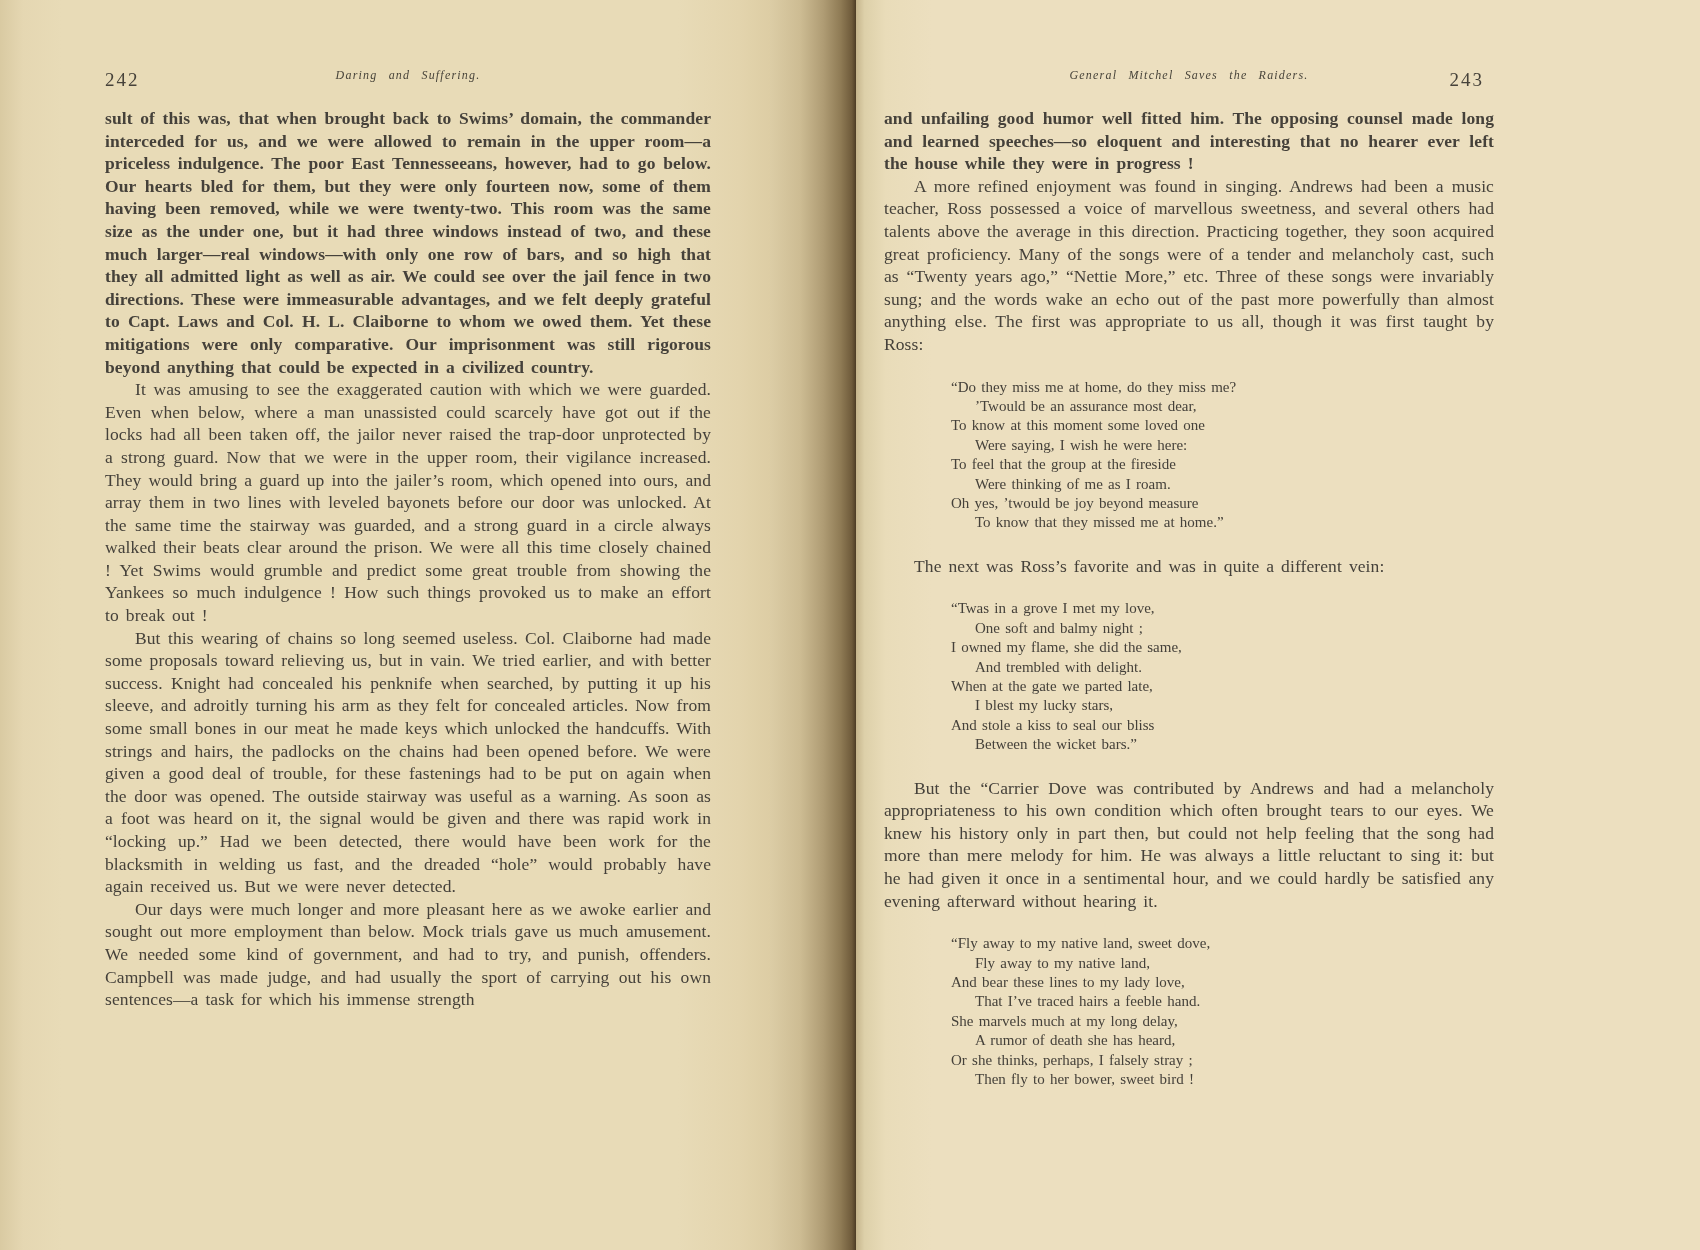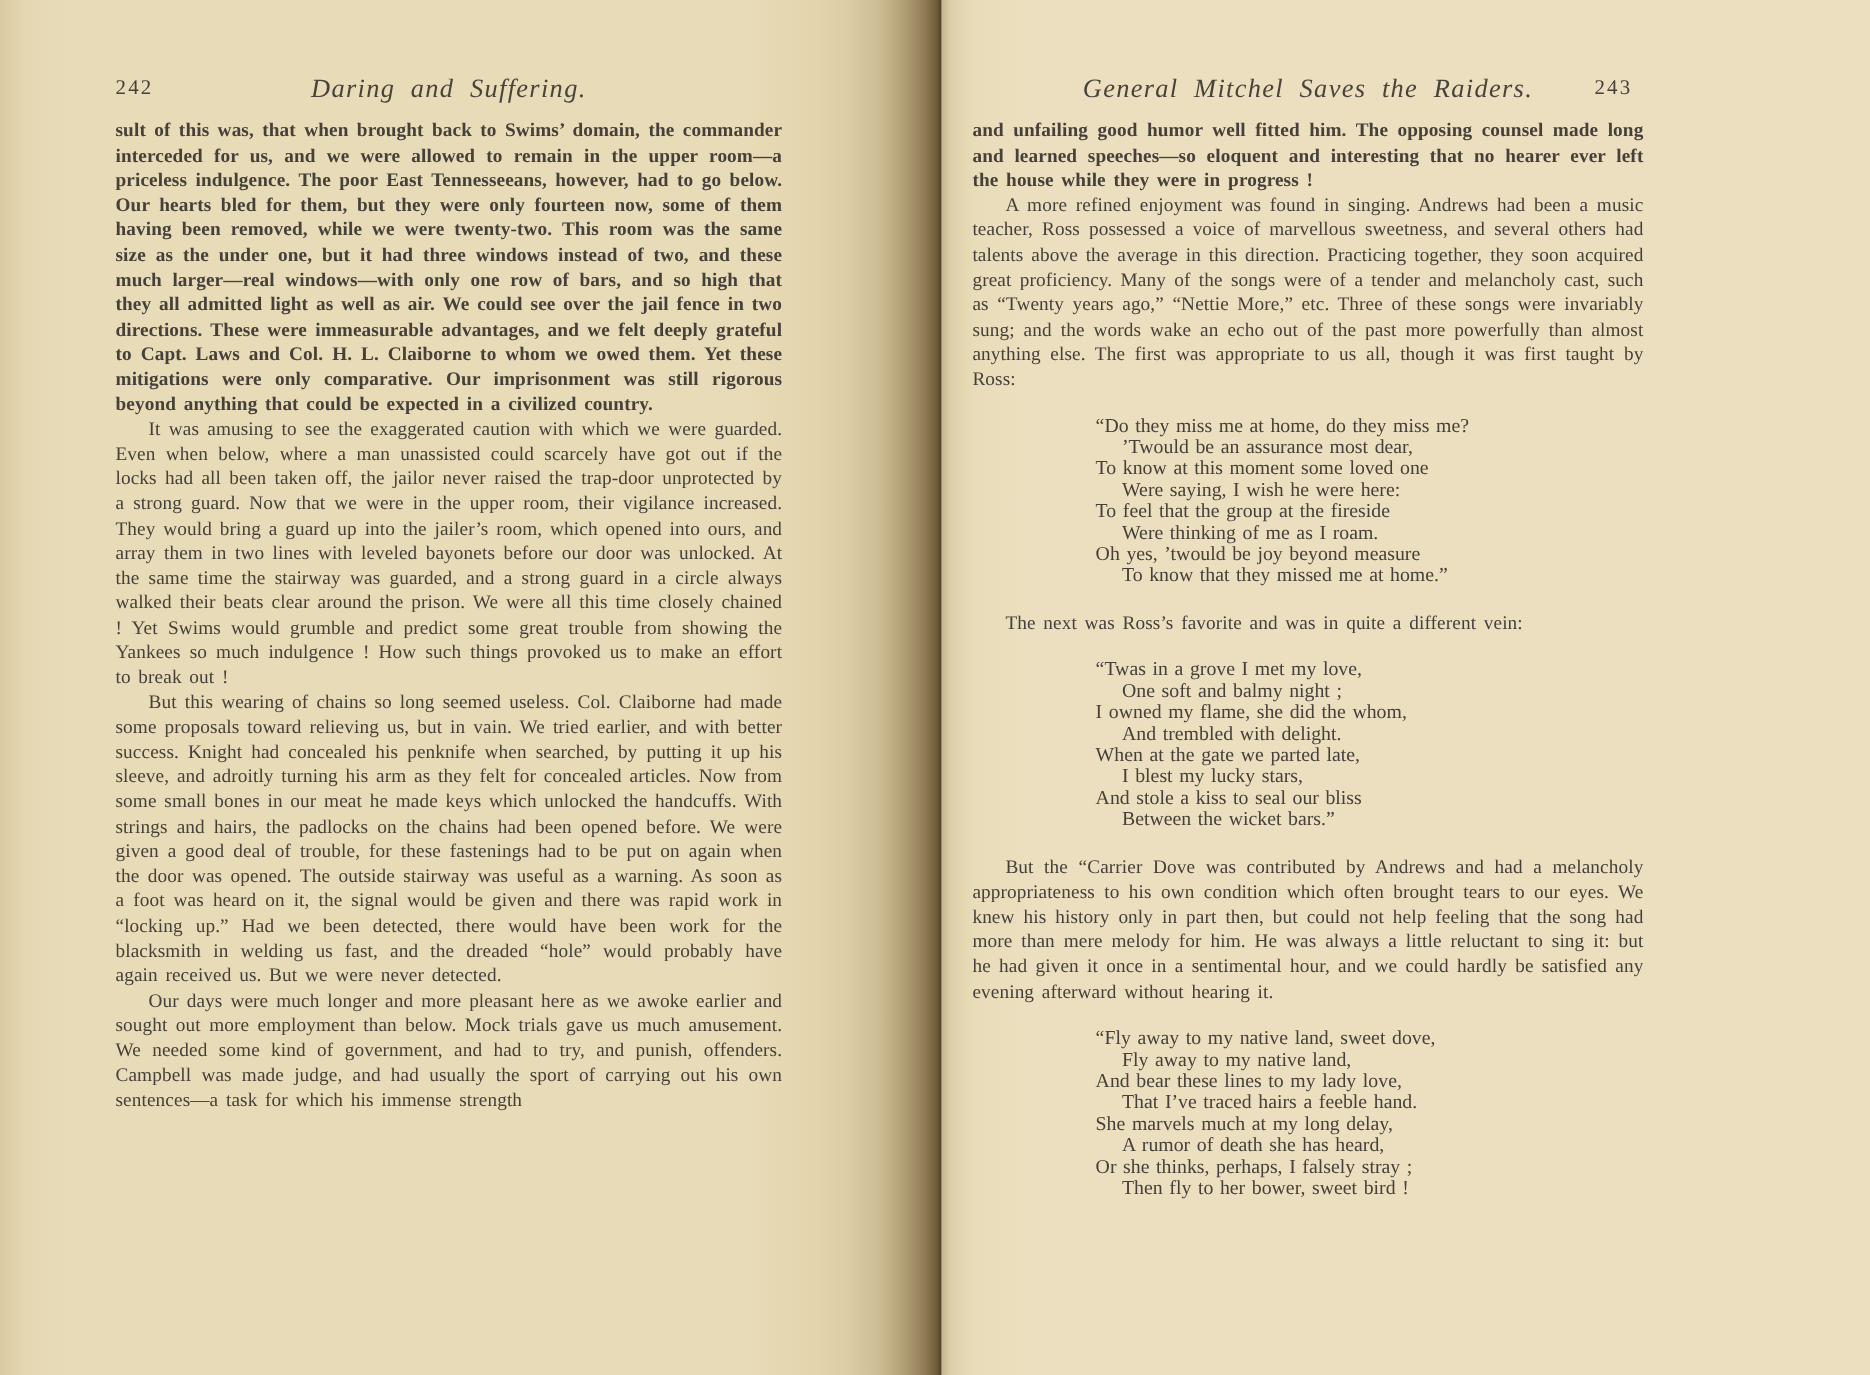--- a/index.html
+++ b/index.html
@@ -29,21 +29,21 @@
     background: linear-gradient(90deg,
       #c6b58c 0%, #ddd0a9 1%, #e9dcb9 3.5%,
       #ecdfbf 9%, #ecdfbf 100%);
   }
 
   .header-row { position: absolute; top: 68px; height: 28px; }
   .page-left  .header-row { left: 105px; width: 606px; }
   .page-right .header-row { left: 28px;  width: 610px; }
   .running-head {
     display: block; text-align: center;
-    font-style: italic; font-size: 24px; color: #48443a;
+    font-style: italic; font-size: 12px; color: #48443a;
     letter-spacing: 1.2px; word-spacing: 7px;
   }
   .page-num {
     position: absolute; top: 1px;
     font-size: 19px; color: #46423a; letter-spacing: 2px;
   }
   .page-num.pn-left  { left: 0; }
   .page-num.pn-right { right: 10px; }
 
   .body-col {
@@ -54,22 +54,22 @@
   .page-left  .body-col { left: 105px; width: 606px; }
   .page-right .body-col { left: 28px;  width: 610px; }
 
   .body-col p {
     margin: 0; text-indent: 30px;
     word-spacing: 2.5px; letter-spacing: 0.1px;
   }
   .body-col p.no-indent { text-indent: 0; font-weight: bold; }
 
   .verse {
-    margin: 22px 0 22px 112px;
-    font-size: 18px; line-height: 19.4px;
+    margin: 22px 0 22px 67px;
+    font-size: 15px; line-height: 19.4px;
     text-align: left; word-spacing: 1.5px; color: #45413a;
   }
   .verse .vline.indent { padding-left: 24px; }
 </style>
 </head>
 <body>
 
 <div class="book">
 
   <div class="page page-left">
@@ -105,21 +105,21 @@
         <div class="vline indent">Were thinking of me as I roam.</div>
         <div class="vline">Oh yes, ’twould be joy beyond measure</div>
         <div class="vline indent">To know that they missed me at home.”</div>
       </div>
 
       <p>The next was Ross’s favorite and was in quite a different vein:</p>
 
       <div class="verse">
         <div class="vline">“Twas in a grove I met my love,</div>
         <div class="vline indent">One soft and balmy night ;</div>
-        <div class="vline">I owned my flame, she did the whom,</div>
+        <div class="vline">I owned my flame, she did the same,</div>
         <div class="vline indent">And trembled with delight.</div>
         <div class="vline">When at the gate we parted late,</div>
         <div class="vline indent">I blest my lucky stars,</div>
         <div class="vline">And stole a kiss to seal our bliss</div>
         <div class="vline indent">Between the wicket bars.”</div>
       </div>
 
       <p>But the “Carrier Dove  was contributed by Andrews and had a melancholy appropriateness to his own condition which often brought tears to our eyes.  We knew his history only in part then, but could not help feeling that the song had more than mere melody for him.  He was always a little reluctant to sing it:  but he had given it once in a sentimental hour, and we could hardly be satisfied any evening afterward without hearing it.</p>
 
       <div class="verse">

